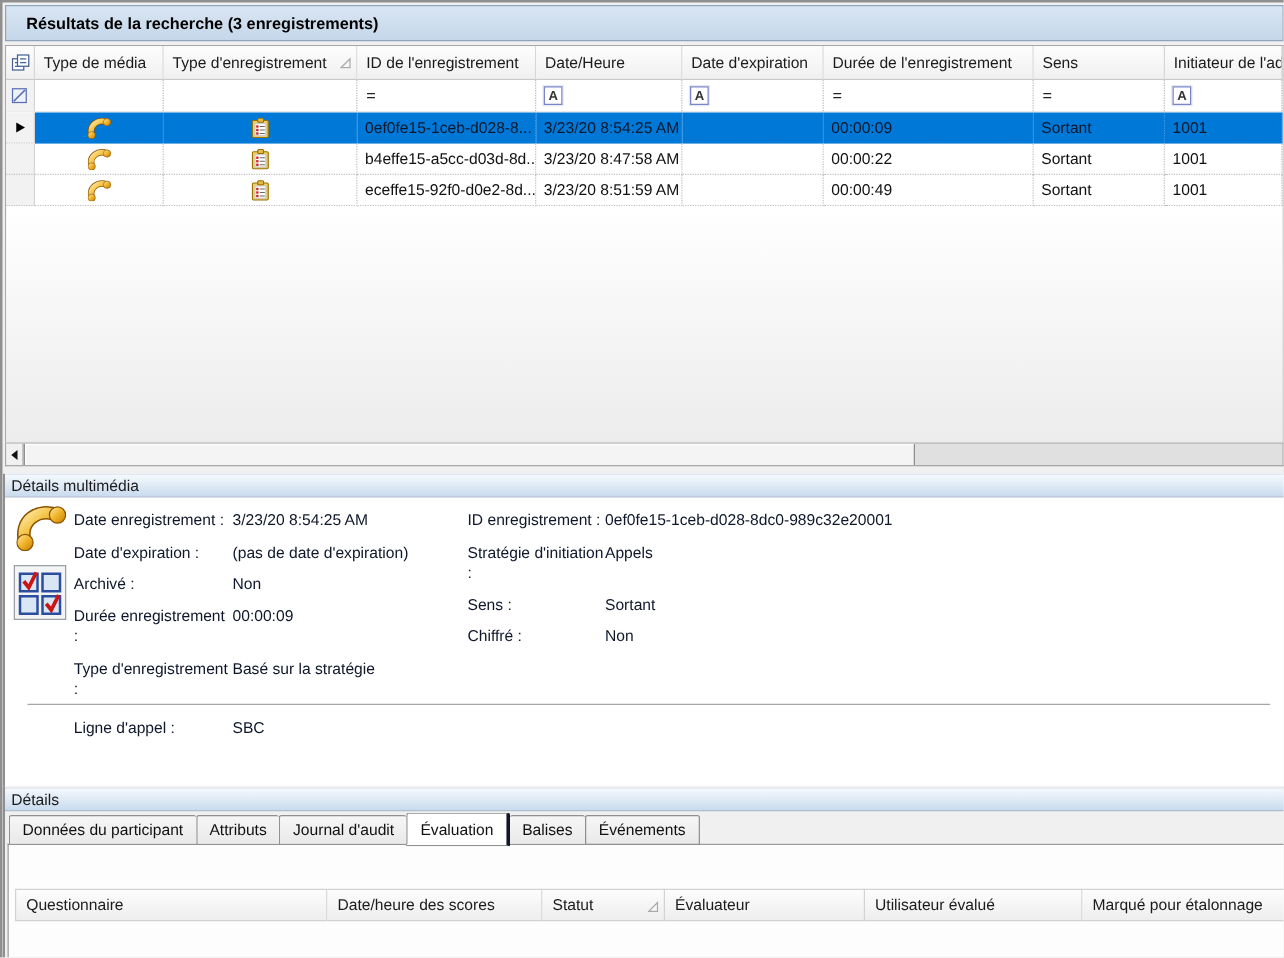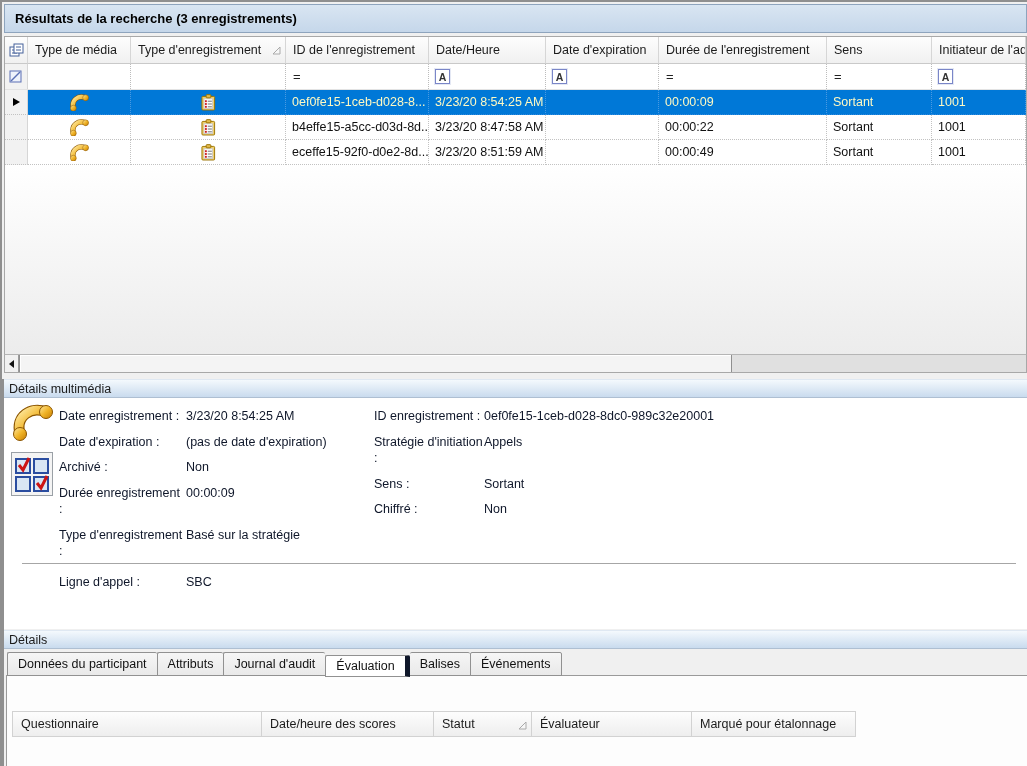--- a/index.html
+++ b/index.html
@@ -4,21 +4,21 @@
 <style>
   html,body{margin:0;padding:0;background:#e8e8e8;}
   *{box-sizing:border-box;font-family:"Liberation Sans",sans-serif;}
   .window{position:relative;width:1027px;height:766px;background:#f0f0f0;overflow:hidden;
           border-left:2px solid #8f8f8f;border-top:2px solid #8f8f8f;}
   .abs{position:absolute;}
 
   
   .title-bar{left:2px;top:2px;width:1023px;height:29px;
     background:linear-gradient(#d9e5f2,#c5d7ea);
-    border:1px solid #8ea4bd;display:flex;align-items:center;padding-left:10px;
+    border:1px solid #8ea4bd;display:flex;align-items:center;padding-left:16px;
     font-size:13px;font-weight:bold;color:#000;text-align:center;}
   .grid{left:2px;top:34px;width:1023px;height:318px;background:#fff;border:1px solid #a8a8a8;border-bottom:none;}
   .grid-inner{position:absolute;inset:0;display:flex;flex-direction:column;}
   .grow{display:flex;flex-shrink:0;}
   .cell{overflow:hidden;white-space:nowrap;display:flex;align-items:center;}
   .w-sel{width:23px;}.w-c0{width:103px;}.w-c1{width:155px;}.w-c2{width:143px;}
   .w-c3{width:117px;}.w-c4{width:113px;}.w-c5{width:168px;}.w-c6{width:105px;}.w-c7{flex:1;}
   .hdr-row{height:27px;}
   .hdr{background:linear-gradient(#fdfdfd,#f0f0f0);border-right:1px solid #d6d6d6;
        border-bottom:1px solid #c9c9c9;font-size:12.5px;color:#1b1b1b;padding-left:7px;position:relative;}
@@ -29,21 +29,21 @@
   .fcell{border-right:1px dotted #bcbcbc;padding-left:4px;gap:3px;}
   .fsel{background:#f2f2f2;border-right:1px solid #d6d6d6;justify-content:center;}
   .op-eq{font-size:13px;color:#222;padding-left:3px;}
   .op-a{width:15px;height:15px;border:1px solid #7a86c8;background:#fff;color:#333;
         font-size:10.5px;font-weight:bold;display:flex;align-items:center;justify-content:center;margin-left:2px;
         box-shadow:0 0 0 1px #e4e8f4;}
   .data-row{height:25px;background:#fff;}
   .dcell{border-right:1px dotted #c2c2c2;border-bottom:1px dotted #c2c2c2;font-size:12.5px;color:#111;padding-left:6px;}
   .icell{justify-content:center;padding-left:0;}
   .selcell{background:#f2f2f2;border-right:1px solid #d6d6d6;border-bottom:1px dotted #c2c2c2;justify-content:center;padding-left:0;}
-  .data-row.selected .dcell{background:#0078d7;color:#fef9c3;border-bottom:1px dotted #2f8ade;border-right:1px dotted #4a9ae2;text-align:center;}
+  .data-row.selected .dcell{background:#0078d7;color:#0f172a;border-bottom:1px dotted #2f8ade;border-right:1px dotted #4a9ae2;text-align:center;}
   .row-arrow{width:0;height:0;border-left:7px solid #000;border-top:4.5px solid transparent;border-bottom:4.5px solid transparent;}
   .empty-area{flex:1;background:linear-gradient(#ffffff,#ececec);}
   
   .hscroll{left:2px;top:352px;width:1023px;height:19px;background:#e0e0e0;border:1px solid #a8a8a8;border-top:1px solid #b5b5b5;display:flex;}
   .sb-btn{width:14px;height:100%;background:#f1f1f1;border-right:1px solid #9a9a9a;display:flex;align-items:center;justify-content:center;}
   .sb-left-arrow{width:0;height:0;border-right:5px solid #111;border-top:4px solid transparent;border-bottom:4px solid transparent;}
   .sb-thumb{width:713px;height:100%;background:#f4f4f4;border:1px solid #8f8f8f;border-top:none;border-bottom:none;
             box-shadow:inset 1px 1px 0 #ffffff;}
 
   
@@ -69,21 +69,21 @@
              display:flex;align-items:center;justify-content:center;}
 
   
   .details-panel{left:0px;top:627px;width:1027px;height:139px;background:#f0f0f0;border-left:2px solid #8f8f8f;}
   .details-hdr{position:absolute;left:0;top:1px;width:100%;}
   .tabs{position:absolute;left:3px;top:21px;height:26px;display:flex;align-items:flex-end;z-index:2;}
   .tab{height:24px;padding:4px 10px;display:flex;align-items:center;font-size:12.5px;color:#111;
        background:linear-gradient(#f6f6f6,#e9e9e9);border:1px solid #919191;border-right:none;
        border-radius:2px 2px 0 0;}
   .tab:last-child{border-right:1px solid #919191;}
-  .tab.active{height:22px;background:#fff;border-right:5px solid #0f172a;margin-bottom:-1px;z-index:3;}
+  .tab.active{height:27px;background:#fff;border-right:3px solid #0f172a;margin-bottom:-1px;z-index:3;}
   .tab.active + .tab{border-left:none;}
   .tab-content{position:absolute;left:2px;top:46px;width:1023px;height:93px;background:#fdfdfd;
                border:1px solid #9a9a9a;border-bottom:none;}
   .eval-hdr-row{position:absolute;left:5px;top:35px;height:26px;display:flex;}
   .ehdr{background:linear-gradient(#fdfdfd,#eeeeee);border:1px solid #d2d2d2;border-left:none;
         font-size:12.5px;color:#1b1b1b;display:flex;align-items:center;padding-left:8px;position:relative;
         overflow:hidden;white-space:nowrap;}
   .ehdr:first-child{border-left:1px solid #d2d2d2;}
   .e0{width:250px;}.e1{width:172px;}.e2{width:98px;text-align:center;}.e3{width:160px;}.e4{width:174px;}.e5{width:164px;}
 </style>
@@ -391,20 +391,23 @@
           <span>Statut</span>
           <span class="sort-tri">
             <svg width="9" height="9" viewBox="0 0 9 9">
                 <polygon points="8,1 8,8 1,8" fill="#f7f7f7" stroke="#aaaaaa"></polygon>
               </svg>
           </span>
         </div>
         <div class="ehdr e3">
             <span>Évaluateur</span>
           </div>
+        <div class="ehdr e4">
+            <span>Utilisateur évalué</span>
+          </div>
         <div class="ehdr e5">
             <span>Marqué pour étalonnage</span>
           </div>
       </div>
     </div>
   </div>
 
 </div>
 
 </body></html>

